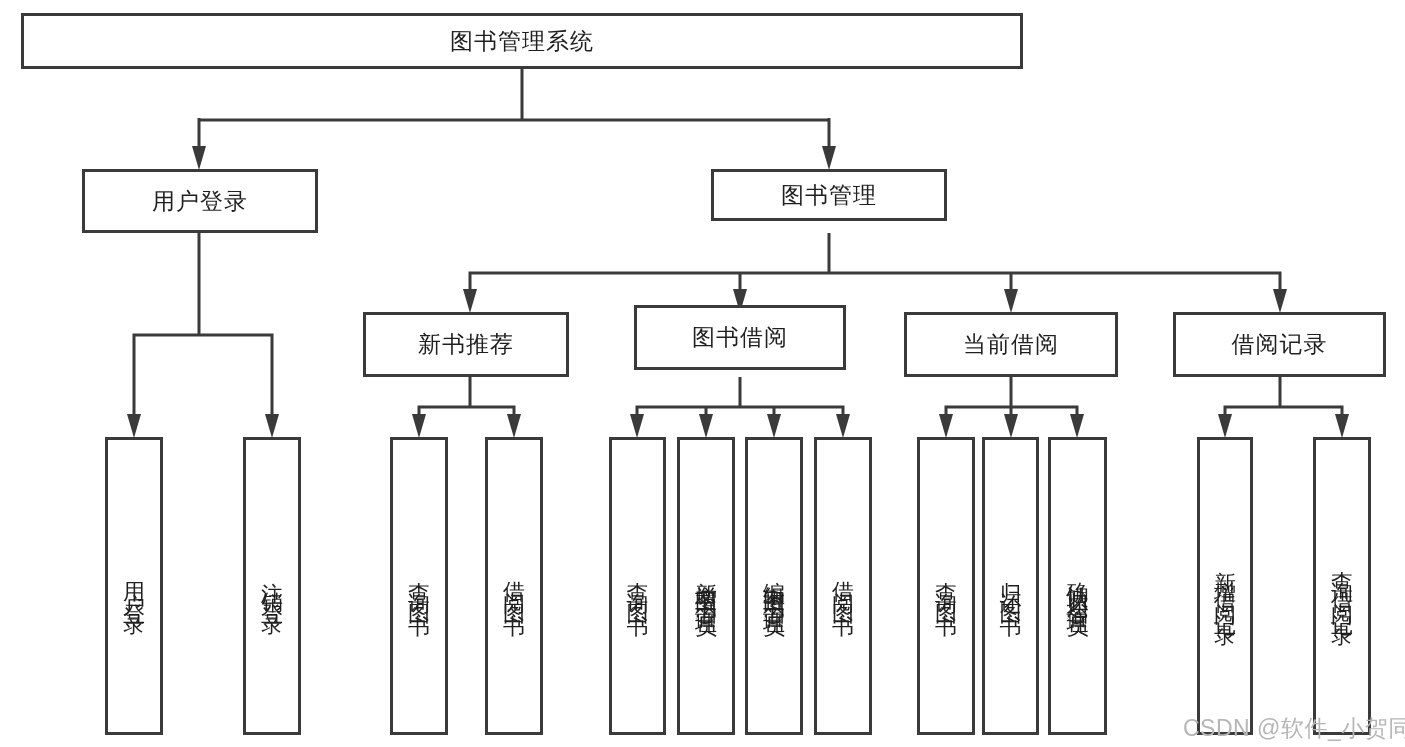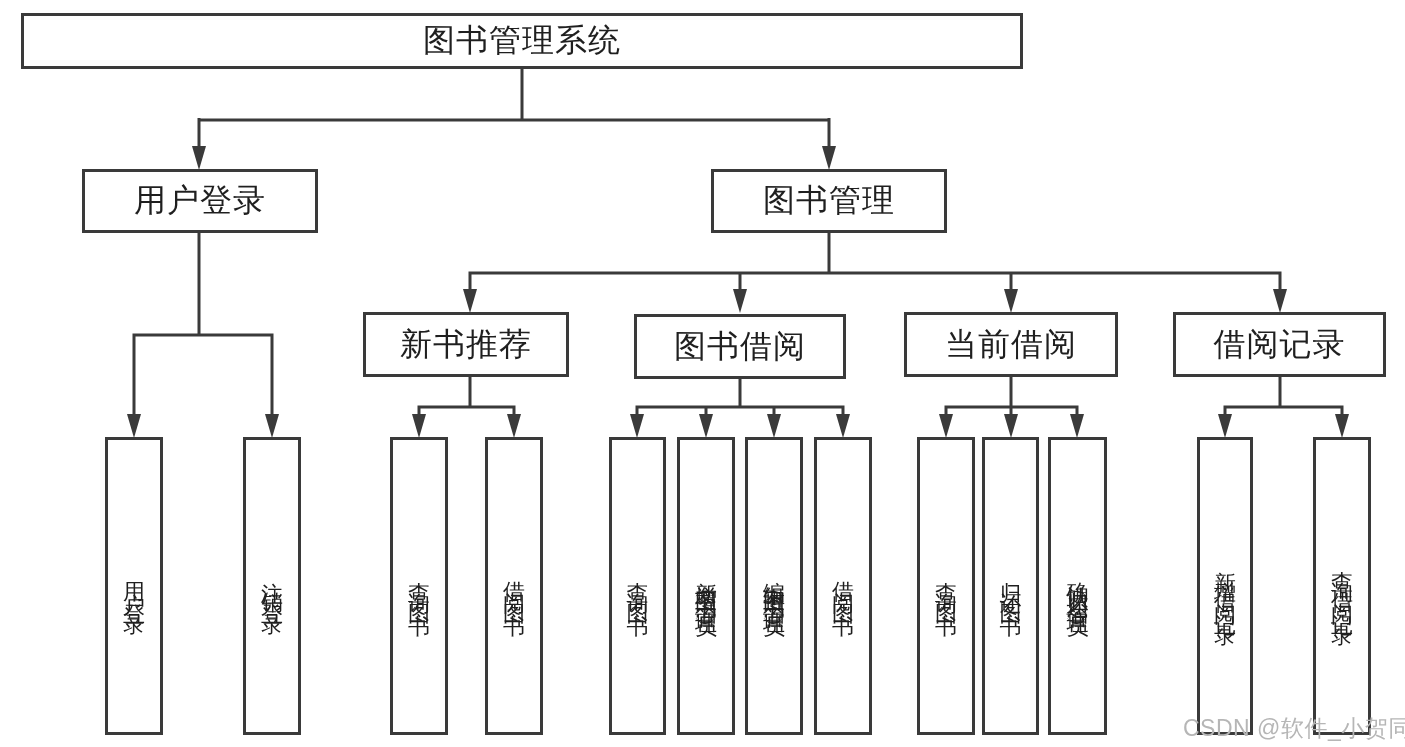--- a/index.html
+++ b/index.html
@@ -26,21 +26,21 @@
     position: absolute;
     box-sizing: border-box;
     border: 3px solid #3a3a3a;
     background: #ffffff;
     display: flex;
     align-items: center;
     justify-content: center;
     color: #1f1f1f;
   }
   .hd {
-    font-size: 32px;
+    font-size: 23px;
     letter-spacing: 1px;
     white-space: nowrap;
   }
   .root {
     left: 21px; top: 13px; width: 1002px; height: 56px;
   }
   .leaf {
     top: 437px;
     height: 298px;
   }
@@ -130,24 +130,24 @@
     </g>
     <g fill="#3a3a3a" stroke="none">
       <polygon points="1218,414 1232,414 1225,438"></polygon>
       <polygon points="1335,414 1349,414 1342,438"></polygon>
     </g>
   </svg>
 
   <div class="box root hd">图书管理系统</div>
 
   <div class="box hd" style="left:82px; top:169px; width:236px; height:64px;">用户登录</div>
-  <div class="box hd" style="left:711px; top:169px; width:236px; height:64px;">图书管理</div>
+  <div class="box hd" style="left:711px; top:169px; width:236px; height:52px;">图书管理</div>
 
   <div class="box hd" style="left:363px; top:312px; width:206px; height:65px;">新书推荐</div>
-  <div class="box hd" style="left:634px; top:314px; width:212px; height:65px;">图书借阅</div>
+  <div class="box hd" style="left:634px; top:305px; width:212px; height:65px;">图书借阅</div>
   <div class="box hd" style="left:1173px; top:312px; width:213px; height:65px;">借阅记录</div>
   <div class="box hd" style="left:904px; top:312px; width:214px; height:65px;">当前借阅</div>
 
   <div class="box leaf" style="left:105px; width:58px;">
     <span class="vtext">用户登录</span>
   </div>
   <div class="box leaf" style="left:243px; width:58px;">
     <span class="vtext">注销登录</span>
   </div>
 

